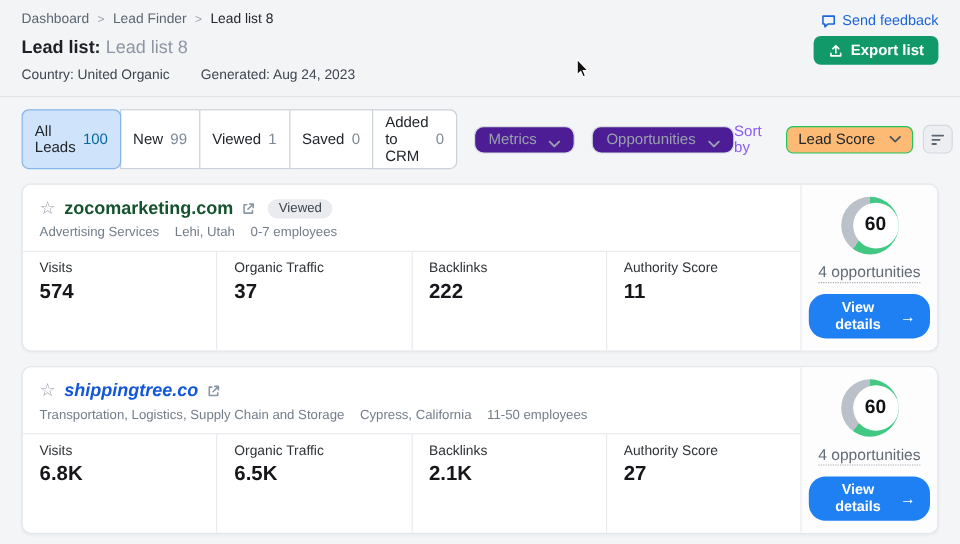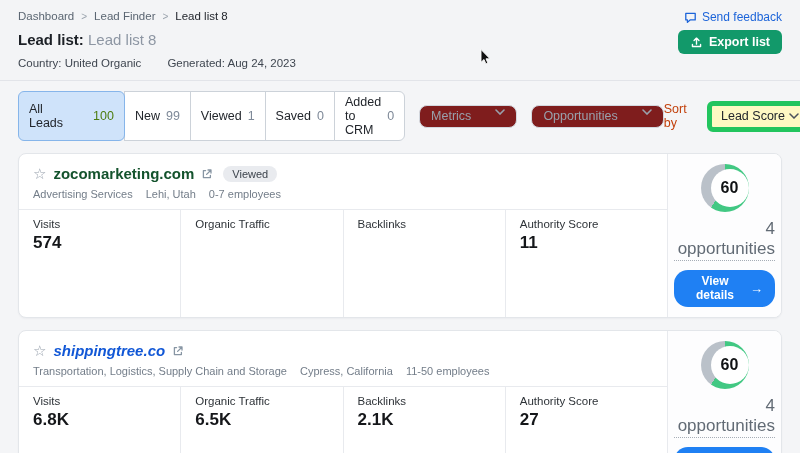--- a/index.html
+++ b/index.html
@@ -40,30 +40,30 @@
   .seg { display: flex; }
   .seg-chip {
     background: #fff; border: 1px solid #ccd2d9; margin-left: -1px;
     padding: 3px 10px; font-size: 12.5px; color: #22262c;
     display: flex; align-items: center; gap: 6px; cursor: pointer; position: relative;
   }
   .seg-chip:first-child { border-radius: 6px 0 0 6px; margin-left: 0; }
   .seg-chip:last-child { border-radius: 0 6px 6px 0; }
   .seg-chip .count { color: #7e8998; }
   .seg-chip.active { background: #cfe3fa; border-color: #86b5ea; z-index: 1; border-radius: 6px; }
-  .seg-chip.active .count { color: #4d7c0f; margin-left: 24px; }
+  .seg-chip.active .count { color: #0369a1; }
   .drop-btn {
-    margin-left: 14px; background: #7f1d1d; border: 1px solid #d3d8df; border-radius: 8px;
+    margin-left: 14px; background: #4c1d95; border: 1px solid #d3d8df; border-radius: 8px;
     padding: 3.5px 11px; font-size: 12.5px; color: #99a1ac;
-    display: flex; align-items: flex-start; gap: 24px; cursor: pointer; font-family: inherit;
+    display: flex; align-items: flex-end; gap: 10px; cursor: pointer; font-family: inherit;
   }
   .sort-area { margin-left: auto; display: flex; align-items: center; gap: 8px; }
-  .sort-label { font-size: 12.5px; color: #c2410c; }
+  .sort-label { font-size: 12.5px; color: #8b5cf6; }
   .sort-select {
-    background: #fef9c3; border: 5px solid #22c55e; border-radius: 6px;
+    background: #fdba74; border: 1px solid #22c55e; border-radius: 6px;
     padding: 3.5px 9px; font-size: 12.5px; color: #22262c; width: 116px;
     display: flex; align-items: center; justify-content: space-between; cursor: pointer;
   }
   .sort-order-btn {
     width: 27px; height: 24px; background: #eceef1; border: 1px solid #d3d8df;
     border-radius: 6px; display: flex; align-items: center; justify-content: center; cursor: pointer;
   }
   .cards { padding: 3px 18px 0 18px; }
   .card {
     background: #fff; border: 1px solid #e3e6ea; border-radius: 8px;
@@ -91,22 +91,22 @@
     display: flex; flex-direction: column; align-items: center; justify-content: center;
     gap: 7px; padding: 10px 6px; background: #fdfdfe;
   }
   .ring { width: 48px; height: 48px; border-radius: 50%; display: flex; align-items: center; justify-content: flex-end; }
   .ring-inner {
     width: 38px; height: 38px; border-radius: 50%; background: #fff;
     display: flex; align-items: center; justify-content: center;
     font-size: 16px; font-weight: 700; color: #101214;
   }
   .opps {
-    font-size: 17px; color: #626b75; border-bottom: 1px dotted #a6adb6;
-    padding-bottom: 1px; cursor: pointer; text-align: right;
+    font-size: 13px; color: #626b75; border-bottom: 1px dotted #a6adb6;
+    padding-bottom: 1px; cursor: pointer;
   }
   .cta {
     border: none; border-radius: 14px; padding: 4px 12px 5px 12px;
     font-size: 12px; font-weight: 700; color: #fff; font-family: inherit;
     display: flex; align-items: center; gap: 6px; cursor: pointer; margin-top: 2px;
   }
   .cta .arrow { font-size: 13px; font-weight: 400; }
   .cursor-svg { position: absolute; left: 480px; top: 49px; pointer-events: none; }
 </style>
 </head>
@@ -215,23 +215,25 @@
             <span>0-7 employees</span>
           </div>
         </div>
         <div class="metrics">
           <div class="metric">
             <div class="m-label">Visits</div>
             <div class="m-value">574</div>
           </div>
           <div class="metric">
             <div class="m-label">Organic Traffic</div>
+            <div class="m-value">37</div>
           </div>
           <div class="metric">
             <div class="m-label">Backlinks</div>
+            <div class="m-value">222</div>
           </div>
           <div class="metric">
             <div class="m-label">Authority Score</div>
             <div class="m-value">11</div>
           </div>
         </div>
       </div>
       <div class="card-side">
         <div class="ring" style="background: conic-gradient(rgb(66, 200, 131) 0deg, rgb(66, 200, 131) 60%, rgb(186, 193, 201) 60%, rgb(186, 193, 201) 100%);">
           <div class="ring-inner">60</div>

